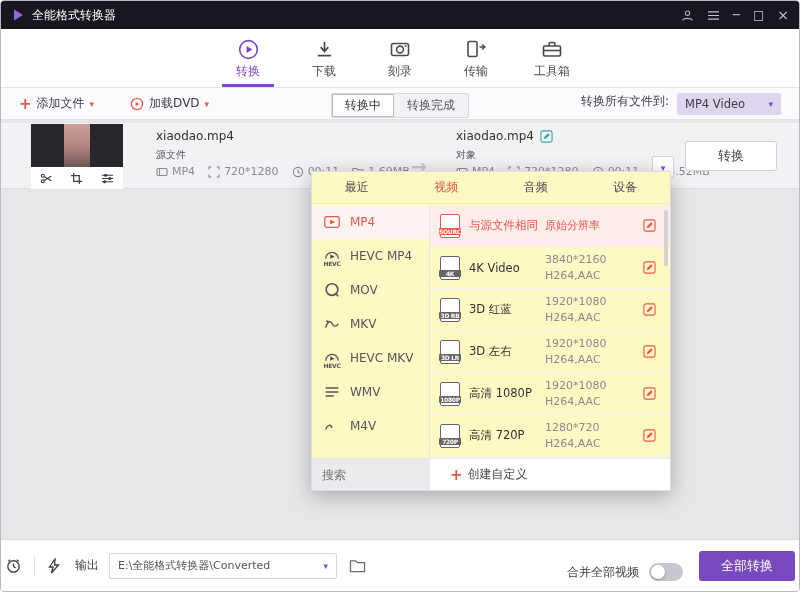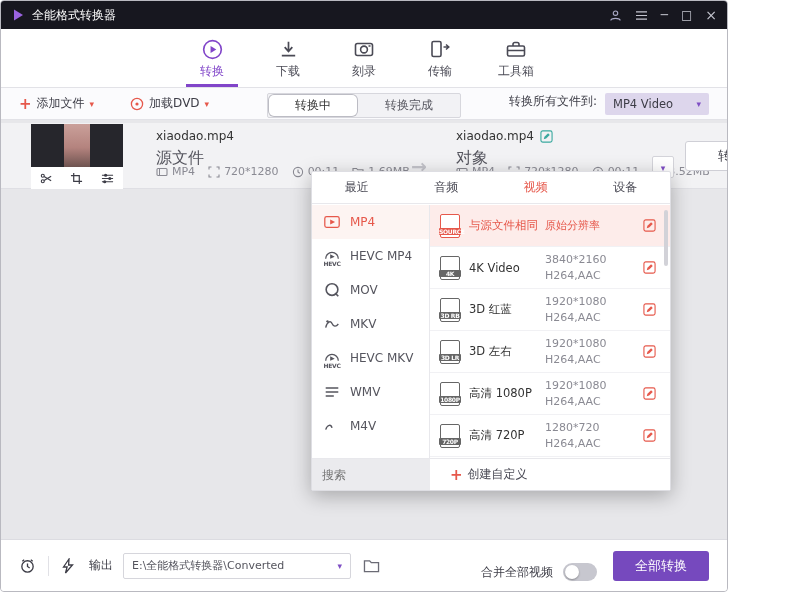--- a/index.html
+++ b/index.html
@@ -1,17 +1,17 @@
 <!DOCTYPE html>
 <html><head>
 <meta charset="utf-8">
 <style>
   * { margin:0; padding:0; box-sizing:border-box; }
   body { width:800px; height:592px; font-family:"DejaVu Sans","Liberation Sans",sans-serif; font-size:12px; color:#333; background:#fff; }
-  .app { position:relative; width:728px; height:592px; background:#e7e7ea; border:1px solid #b9b9c0; border-radius:4px; overflow:hidden; }
+  .app { position:relative; width:800px; height:592px; background:#e7e7ea; border:1px solid #b9b9c0; border-radius:4px; overflow:hidden; }
 
   
   .titlebar { position:absolute; top:0; left:0; right:0; height:28px; background:#17171f; display:flex; align-items:center; padding:0 10px; }
   .titlebar .logo { display:flex; align-items:center; margin-right:7px; }
   .titlebar .title { color:#fff; font-size:12px; }
   .win-controls { margin-left:auto; display:flex; gap:13px; align-items:center; color:#c3c4ce; font-size:12px; }
   .win-controls span { cursor:default; line-height:1; }
 
   
   .nav { position:absolute; top:28px; left:0; right:0; height:59px; background:#fff; border-bottom:1px solid #e2e2e7; display:flex; justify-content:center; }
@@ -21,43 +21,43 @@
   .nav-item.active { color:#8145c9; }
   .nav-item.active::after { content:""; position:absolute; bottom:0; left:12px; right:12px; height:3px; background:#8145c9; }
 
   
   .toolbar { position:absolute; top:87px; left:0; right:0; height:32px; background:#fbfbfd; border-bottom:1px solid #e2e2e7; display:flex; align-items:center; padding:0 18px; }
   .tb-btn { display:flex; align-items:center; gap:5px; color:#3c3c46; margin-right:36px; }
   .plus-o { color:#e6584b; font-size:15px; font-weight:bold; }
   .caret-o { color:#e6584b; font-size:9px; }
   .caret-p { color:#7f4ec4; font-size:9px; }
   .seg { position:absolute; left:50%; transform:translateX(-50%); top:5px; display:flex; border:1px solid #d7d7dd; border-radius:2px; background:#f2f2f5; }
-  .seg-item { padding:3px 27px; font-size:12px; color:#55555e;border-radius:6px; }
+  .seg-item { padding:3px 13px; font-size:12px; color:#55555e; }
   .seg-item.active { background:#fff; box-shadow:inset 0 0 0 1px #bcbcc4; color:#333; }
   .convert-to { margin-left:auto; display:flex; gap:8px; color:#3c3c46; }
   .convert-to .dd { width:104px; height:22px; background:#ddd6ec; border-radius:2px; display:flex; align-items:center; padding:0 8px; font-size:11.5px; color:#3c3c46; }
   .convert-to .dd .caret-p { margin-left:auto; }
 
   
   .file-row { position:absolute; top:122px; left:0; right:0; height:66px; background:#f2f2f4; border-bottom:1px solid #dfdfe4; }
   .thumb { position:absolute; left:30px; top:1px; width:92px; height:43px; background:#26262c; display:flex; justify-content:center; overflow:hidden; }
   .thumb-inner { width:26px; height:43px; background:linear-gradient(180deg,#caa09a 0%,#b4837e 55%,#6e5350 100%); }
   .thumb-tools { position:absolute; left:30px; top:44px; width:92px; height:22px; background:#fff; display:flex; align-items:center; justify-content:space-around; color:#3c3c46; }
   .file-name { position:absolute; left:155px; top:6px; font-size:12px; color:#333; }
-  .blk-label { position:absolute; font-size:16px; color:#55555e; top:25px; }
+  .blk-label { position:absolute; font-size:10px; color:#55555e; top:25px; }
   .meta { position:absolute; top:42px; display:flex; gap:13px; color:#8a8a93; font-size:11px; align-items:center; }
   .meta .m-item { display:flex; align-items:center; gap:4px; }
   .arrow-right { position:absolute; left:410px; top:32px; color:#c3c3ca; font-size:19px; font-weight:bold; }
   .tgt-name { position:absolute; left:455px; top:6px; display:flex; align-items:center; gap:6px; }
   .tgt-edit { color:#3aa99f; display:flex; }
   .tgt-dd { position:absolute; left:651px; top:33px; width:22px; height:22px; background:#fff; border:1px solid #d4d4da; border-radius:2px; text-align:center; line-height:20px; }
   .convert-btn { position:absolute; left:684px; top:18px; width:92px; height:30px; background:#fff; border:1px solid #cfcfd6; border-radius:3px; font-size:13px; color:#3c3c46; text-align:center; line-height:28px; }
 
   
-  .popup { position:absolute; left:310px; top:170px; width:360px; height:320px; background:#ffffff; border:1px solid #dedee3; border-radius:2px; box-shadow:0 5px 20px rgba(0,0,0,.28); z-index:10; }
+  .popup { position:absolute; left:310px; top:170px; width:360px; height:320px; background:#fef9c3; border:1px solid #dedee3; border-radius:2px; box-shadow:0 5px 20px rgba(0,0,0,.28); z-index:10; }
   .popup-tabs { height:32px; display:flex; border-bottom:1px solid #e8e8ec; }
   .popup-tab { flex:1; text-align:center; line-height:31px; color:#4a4a55; font-size:12px; }
   .popup-tab.active { color:#e6584b; }
   .popup-body { position:absolute; top:33px; bottom:32px; left:0; right:0; display:flex; overflow:hidden; }
   .fmt-list { width:118px; border-right:1px solid #e8e8ec; overflow:hidden; }
   .fmt-item { height:34px; display:flex; align-items:center; gap:9px; padding:0 11px; color:#55555e; font-size:12px; }
   .fmt-item.active { color:#e6584b; background:#fdf4f2; }
   .fmt-ic { width:18px; height:18px; display:flex; align-items:center; justify-content:center; position:relative; flex:0 0 auto; }
   .fmt-badge { position:absolute; bottom:-2px; left:-2px; right:-2px; font-size:6px; text-align:center; color:currentColor; font-weight:bold; letter-spacing:-.3px; }
   .preset-list { flex:1; position:relative; overflow:hidden; }
@@ -70,21 +70,21 @@
   .preset-name { width:76px; font-size:11.5px; color:#333; margin-left:9px; flex:0 0 auto; }
   .preset-detail { font-size:11px; color:#8a8a93; line-height:1.4; }
   .preset-item.active .preset-name, .preset-item.active .preset-detail { color:#e6584b; }
   .preset-edit { margin-left:auto; color:#e6584b; display:flex; margin-right:4px; }
   .scrollthumb { position:absolute; right:2px; top:5px; width:4px; height:56px; background:#d2d2d8; border-radius:2px; }
   .popup-footer { position:absolute; bottom:0; left:0; right:0; height:32px; border-top:1px solid #e8e8ec; display:flex; align-items:center; background:#fff; }
   .search-input { width:118px; height:31px; background:#ebebee; border:none; outline:none; padding:0 10px; font-size:12px; color:#666; font-family:inherit; }
   .create-custom { margin-left:20px; color:#4a4a55; font-size:12px; display:flex; align-items:center; gap:5px; }
 
   
-  .bottombar { position:absolute; left:0; right:0; bottom:0; height:52px; background:#fff; border-top:1px solid #dcdce1; display:flex; align-items:center; padding:0 18px; }
+  .bottombar { position:absolute; left:0; right:0; bottom:0; height:52px; background:#fff; border-top:1px solid #dcdce1; display:flex; align-items:center; padding:0 4px; }
   .vdiv { width:1px; height:20px; background:#e1e1e6; margin:0 12px; }
   .bb-icon { display:flex; color:#3c3c46; }
   .output-label { margin:0 10px 0 14px; color:#3c3c46; }
   .output-box { width:228px; height:26px; border:1px solid #d6d6dc; border-radius:2px; background:#fff; display:flex; align-items:center; padding:0 8px; font-size:11px; color:#55555e; }
   .output-box .caret-p { margin-left:auto; }
   .folder-btn { margin-left:12px; display:flex; color:#6b6b75; }
   .bb-right { margin-left:auto; display:flex; align-items:flex-end; }
   .merge-label { color:#3c3c46; }
   .toggle { width:34px; height:18px; border-radius:9px; background:#c7c7cf; position:relative; margin:0 16px 0 10px; }
   .toggle::after { content:""; position:absolute; width:14px; height:14px; border-radius:50%; background:#fff; top:2px; left:2px; box-shadow:0 1px 2px rgba(0,0,0,.3); }
@@ -316,22 +316,22 @@
         </span>
     </div>
     <div class="tgt-dd"><span class="caret-p">▾</span></div>
 
     <div class="convert-btn">转换</div>
   </div>
 
   <div class="popup">
     <div class="popup-tabs">
       <span class="popup-tab">最近</span>
+      <span class="popup-tab active">视频</span>
       <span class="popup-tab">音频</span>
-      <span class="popup-tab active">视频</span>
       <span class="popup-tab">设备</span>
     </div>
     <div class="popup-body">
       <div class="fmt-list">
         <div class="fmt-item active">
           <span class="fmt-ic">
               <svg width="18" height="18" viewBox="0 0 20 20">
                 <rect x="2" y="4" width="16" height="12" rx="2" fill="none" stroke="currentColor" stroke-width="1.4"></rect>
                 <path d="M8 7.3l5.4 2.7L8 12.7z" fill="currentColor"></path>
               </svg>

